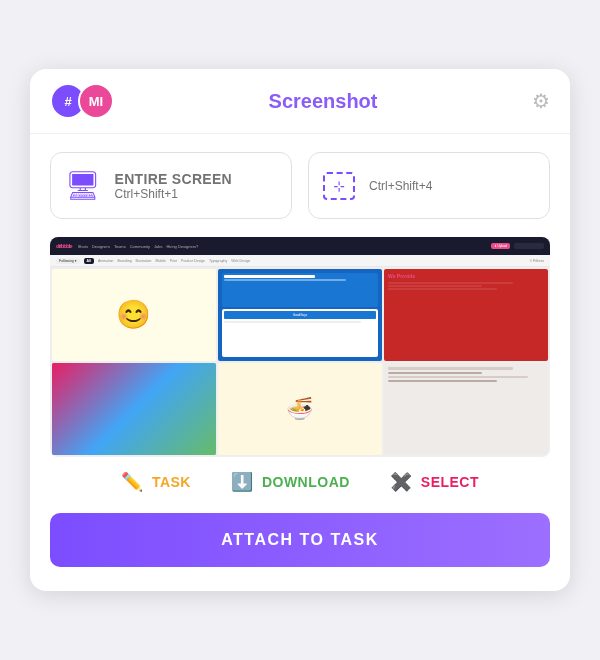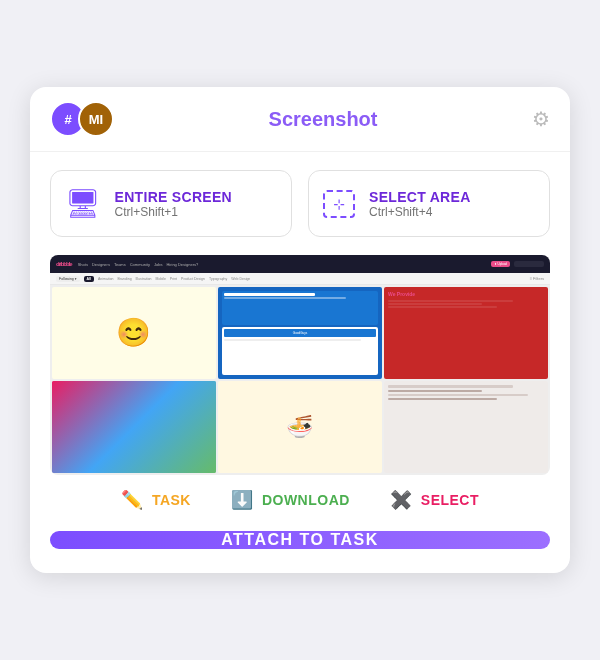--- a/index.html
+++ b/index.html
@@ -38,21 +38,21 @@
       border-radius: 50%;
       display: flex;
       align-items: center;
       justify-content: center;
       font-weight: 700;
       font-size: 13px;
       color: #fff;
       border: 2px solid #fff;
     }
     .avatar-h { background: #7c4dff; }
-    .avatar-mi { background: #a16207; margin-left: -8px; }
+    .avatar-mi { background: #ec4899; margin-left: -8px; }
     .header-title {
       font-size: 20px;
       font-weight: 600;
       color: #8b5cf6;
     }
     .gear-icon {
       color: #bbb;
       font-size: 20px;
       cursor: pointer;
     }
@@ -85,21 +85,21 @@
       border-radius: 4px;
       width: 32px;
       height: 28px;
       display: flex;
       align-items: center;
       justify-content: center;
     }
     .capture-text .title {
       font-size: 14px;
       font-weight: 800;
-      color: #6d28d9;
+      color: #737373;
       letter-spacing: 0.3px;
     }
     .capture-text .shortcut {
       font-size: 12px;
       color: #737373;
     }
     
     .preview-area {
       margin: 0 20px;
       border-radius: 8px;
@@ -189,20 +189,21 @@
     .action-edit { color: #f5a623; }
     .action-download { color: #4caf50; }
     .action-clear { color: #e91e63; }
     
     .attach-btn {
       margin: 16px 20px 0;
       background: linear-gradient(90deg, #7c4dff, #9c6fff);
       color: #fff;
       border: none;
       border-radius: 10px;
+      padding: 18px;
       width: calc(100% - 40px);
       font-size: 16px;
       font-weight: 700;
       letter-spacing: 1.5px;
       cursor: pointer;
       text-transform: uppercase;
     }
 
     
     .drb-top {
@@ -257,21 +258,20 @@
       <div class="capture-text">
         <div class="title">ENTIRE SCREEN</div>
         <div class="shortcut">Ctrl+Shift+1</div>
       </div>
     </div>
     <div class="capture-btn">
       <div class="capture-icon-area">
         <span style="font-size:14px; color:#7c4dff;">⊹</span>
       </div>
       <div class="capture-text">
-        <div class="title">SELECT AREA</div>
         <div class="shortcut">Ctrl+Shift+4</div>
       </div>
     </div>
   </div>
 
   
   <div class="preview-area">
     <div class="preview-browser">
 
       <div class="drb-top">

